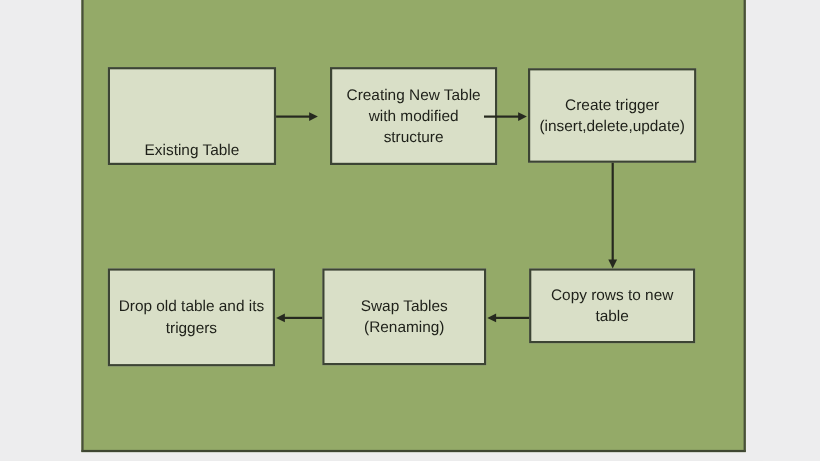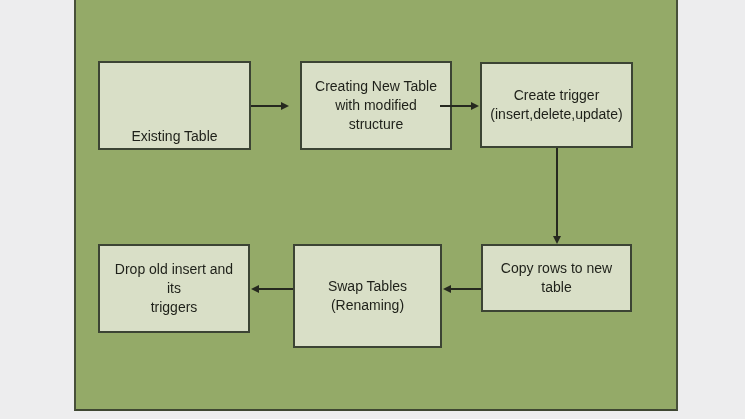--- a/index.html
+++ b/index.html
@@ -66,21 +66,21 @@
   .head-down {
     border-left: 4px solid transparent;
     border-right: 4px solid transparent;
     border-top: 8px solid #26291f;
   }
   
   #n-existing   { left: 98px;  top: 61px;  width: 153px; height: 89px; align-items: flex-end; }
   #n-creating   { left: 300px; top: 61px;  width: 152px; height: 89px; }
   #n-trigger    { left: 480px; top: 62px;  width: 153px; height: 86px; }
   #n-copy       { left: 481px; top: 244px; width: 151px; height: 68px; }
-  #n-swap       { left: 293px; top: 244px; width: 149px; height: 104px; }
+  #n-swap       { left: 293px; top: 244px; width: 149px; height: 88px; }
   #n-drop       { left: 98px;  top: 244px; width: 152px; height: 89px; }
 </style>
 </head>
 <body>
 
 <div class="stage">
   <div class="panel"></div>
 
   <div class="node" id="n-existing">
     <span class="node-label">Existing Table</span>
@@ -96,21 +96,21 @@
   </div>
   <div class="node" id="n-copy">
     <span class="node-label">Copy rows to new
 table</span>
   </div>
   <div class="node" id="n-swap">
     <span class="node-label">Swap Tables
 (Renaming)</span>
   </div>
   <div class="node" id="n-drop">
-    <span class="node-label">Drop old insert and its
+    <span class="node-label">Drop old table and its
 triggers</span>
   </div>
 
   <div class="edge-line" style="left:251px; top:105px; width:32px; height:2px;"></div>
   <div class="edge-head head-right" style="left:281px; top:102px;"></div>
 
   <div class="edge-line" style="left:440px; top:105px; width:33px; height:2px;"></div>
   <div class="edge-head head-right" style="left:471px; top:102px;"></div>
 
   <div class="edge-line" style="left:556px; top:148px; width:2px; height:89px;"></div>

